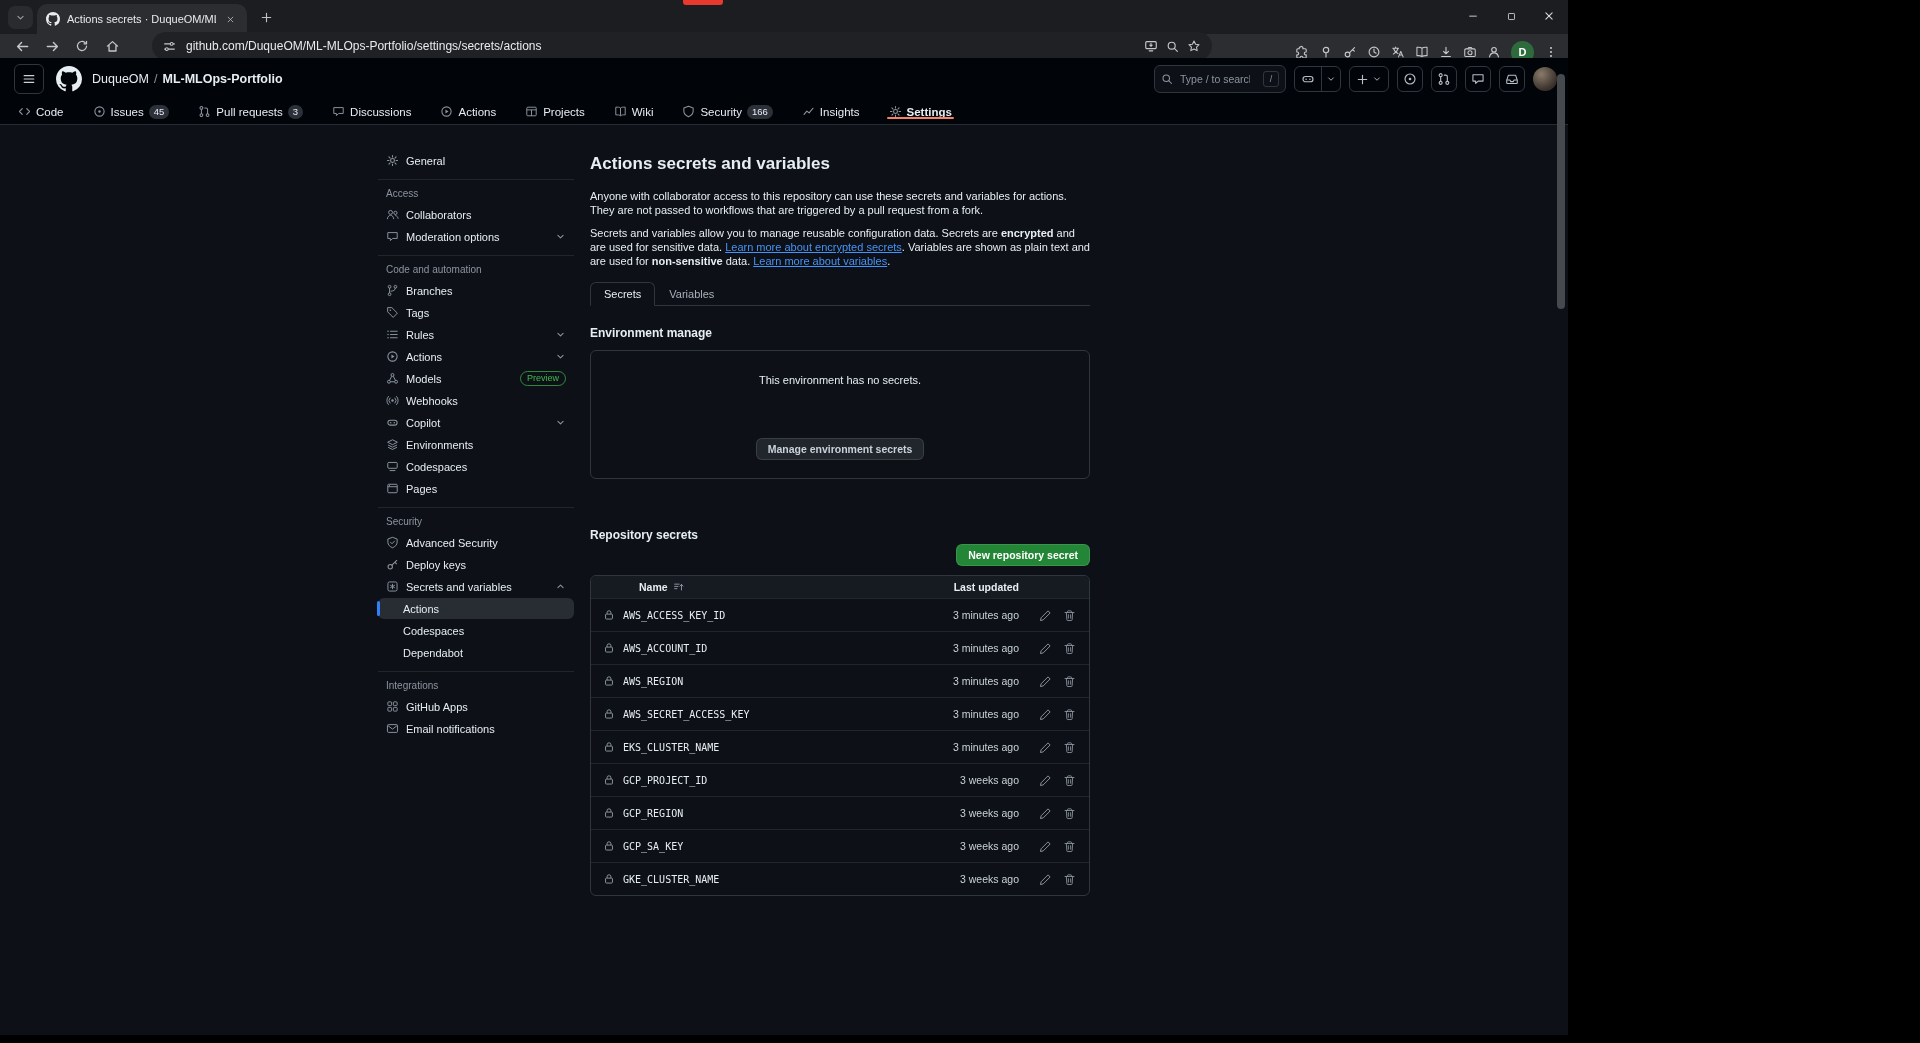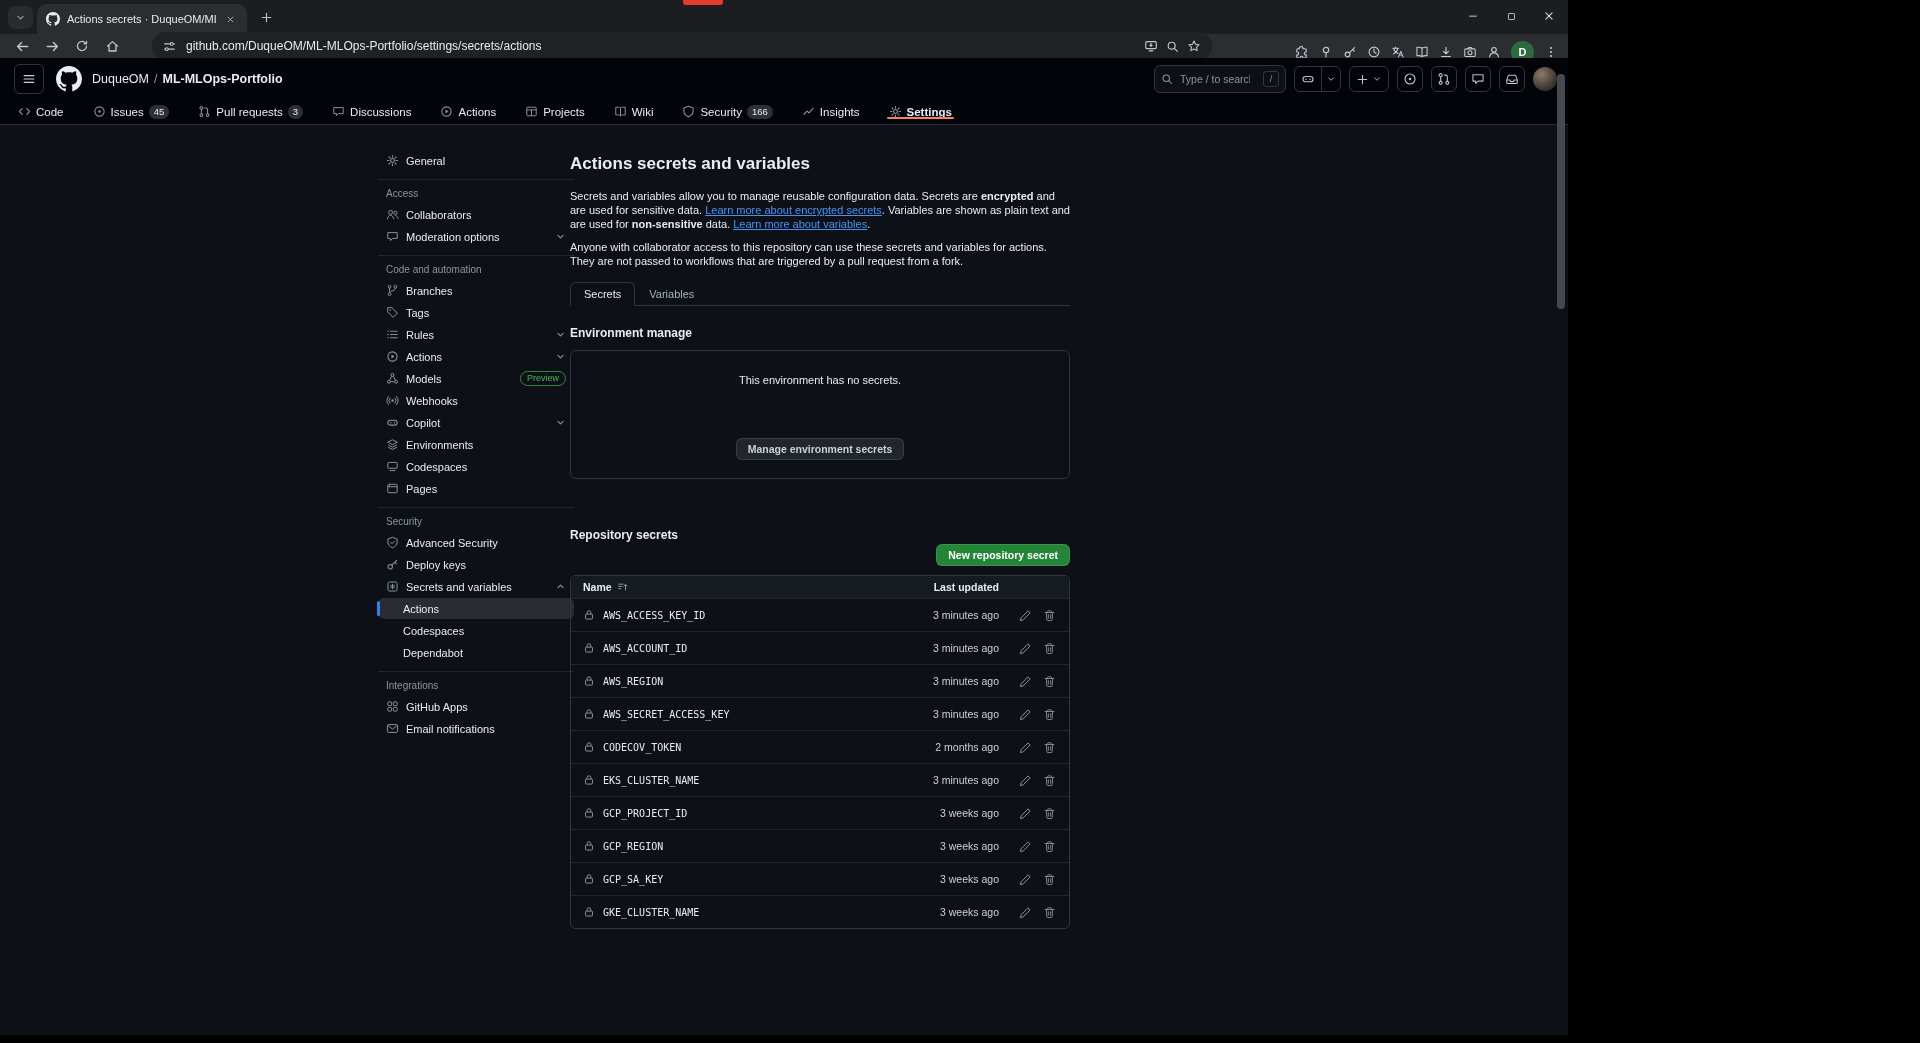--- a/index.html
+++ b/index.html
@@ -66,37 +66,37 @@
   .sb-item .ic{color:#8b949e;flex:none;}
   .sb-chev{margin-left:auto;color:#8b949e;}
   .sb-section{border-top:1px solid #21262d;margin-top:8px;padding-top:7px;}
   .sb-label{font-size:10px;color:#8b949e;padding:0 8px;margin:1px 0 5px;}
   .sb-badge{margin-left:auto;font-size:9px;color:#3fb950;border:1px solid rgba(63,185,80,.7);border-radius:999px;padding:0 6px;height:13px;line-height:12px;}
   .sb-sub{padding-left:25px;}
   .sb-sub.active{background:rgba(110,118,129,0.28);}
   .sb-sub.active::before{content:"";position:absolute;left:-1px;top:3px;bottom:3px;width:3px;border-radius:3px;background:#2f81f7;}
 
   
-  .main{position:absolute;left:570px;top:17px;width:500px;}
+  .main{position:absolute;left:590px;top:17px;width:500px;}
   .page-title{margin:0 0 15px;font-size:17px;font-weight:600;color:#e6edf3;}
   .desc{margin:0 0 9px;font-size:11px;line-height:14px;color:#e6edf3;}
   .desc a{color:#4493f8;text-decoration:underline;cursor:pointer;}
   .desc b{font-weight:700;}
   .tabnav{display:flex;border-bottom:1px solid #30363d;margin-top:14px;}
   .tabnav-tab{font-size:11px;padding:5px 13px;margin-bottom:-1px;border:1px solid transparent;border-radius:6px 6px 0 0;color:#a8b1ba;cursor:pointer;}
   .tabnav-tab.active{color:#e6edf3;background:#0d1117;border-color:#30363d;border-bottom-color:#0d1117;}
   .sec-heading{margin:20px 0 10px;font-size:12px;font-weight:700;color:#e6edf3;}
   .env-box{border:1px solid #30363d;border-radius:6px;text-align:center;padding:23px 0 18px;margin-bottom:4px;}
   .env-box p{margin:0 0 12px;font-size:11px;color:#e6edf3;}
   .btn{display:inline-flex;align-items:center;font-size:10.5px;font-weight:600;padding:4px 11px;border-radius:6px;border:1px solid rgba(240,246,252,0.12);background:#21262d;color:#c9d1d9;cursor:pointer;font-family:"Liberation Sans",sans-serif;margin-top:40px;}
   .btn-green{background:#238636;color:#fff;}
   .repo-head{display:flex;align-items:center;justify-content:space-between;margin:25px 0 0;}
   .tbl{border:1px solid #30363d;border-radius:6px;margin-top:9px;overflow:hidden;}
   .tbl-head{display:flex;align-items:center;height:22px;background:#161b22;padding:0 12px;font-size:10.5px;font-weight:700;color:#e6edf3;}
-  .col-name{flex:1;display:flex;align-items:center;gap:5px;cursor:pointer;}
+  .col-name{flex:1;display:flex;align-items:center;gap:5px;cursor:pointer;margin-left:36px;}
   .sort-ic{color:#8b949e;}
   .col-upd{width:120px;text-align:right;}
   .col-act{width:58px;}
   .tbl-row{display:flex;align-items:center;height:32px;padding:0 12px;border-top:1px solid #21262d;}
   .secret-name{flex:1;display:flex;align-items:center;gap:8px;font-family:"DejaVu Sans Mono","Liberation Mono",monospace;font-size:10px;color:#e6edf3;}
   .lock{color:#8b949e;flex:none;}
   .upd{width:120px;text-align:right;font-size:10.5px;color:#c9d1d9;}
   .acts{width:58px;display:flex;justify-content:flex-end;gap:9px;color:#8b949e;}
   .act-btn{width:15px;height:15px;display:flex;align-items:center;justify-content:center;color:#8b949e;cursor:pointer;}
 </style>
@@ -762,23 +762,23 @@
                 <use href="#i-mail"></use>
               </svg>
               <span>Email notifications</span>
             </div>
         </div>
       </div>
 
       <div class="main">
         <h1 class="page-title">Actions secrets and variables</h1>
 
+        <p class="desc">Anyone with collaborator access to this repository can use these secrets and variables for actions. They are not passed to workflows that are triggered by a pull request from a fork.</p>
+
         <p class="desc"><span>Secrets and variables allow you to manage reusable configuration data. Secrets are </span><b>encrypted</b><span> and are used for sensitive data. </span><a>Learn more about encrypted secrets</a><span>. Variables are shown as plain text and are used for </span><b>non-sensitive</b><span> data. </span><a>Learn more about variables</a><span>.</span></p>
-
-        <p class="desc">Anyone with collaborator access to this repository can use these secrets and variables for actions. They are not passed to workflows that are triggered by a pull request from a fork.</p>
 
         <div class="tabnav">
           <div class="tabnav-tab active">Secrets</div>
           <div class="tabnav-tab">Variables</div>
         </div>
 
         <h3 class="sec-heading">Environment manage</h3>
         <div class="env-box">
           <p>This environment has no secrets.</p>
           <button class="btn">Manage environment secrets</button>
@@ -895,67 +895,67 @@
                 </span>
               </div>
           </div>
           <div class="tbl-row">
             <div class="secret-name">
                 <span class="lock">
                   <svg width="12" height="12">
                     <use href="#i-lock"></use>
                   </svg>
                 </span>
-                <span>CODECOV_TOKEN</span>
-              </div>
-            <div class="upd">2 months ago</div>
+                <span>EKS_CLUSTER_NAME</span>
+              </div>
+            <div class="upd">3 minutes ago</div>
             <div class="acts">
                 <span class="act-btn">
                   <svg width="13" height="13">
                     <use href="#i-pencil"></use>
                   </svg>
                 </span>
                 <span class="act-btn">
                   <svg width="13" height="13">
                     <use href="#i-trash"></use>
                   </svg>
                 </span>
               </div>
           </div>
           <div class="tbl-row">
             <div class="secret-name">
                 <span class="lock">
                   <svg width="12" height="12">
                     <use href="#i-lock"></use>
                   </svg>
                 </span>
-                <span>EKS_CLUSTER_NAME</span>
-              </div>
-            <div class="upd">3 minutes ago</div>
+                <span>GCP_PROJECT_ID</span>
+              </div>
+            <div class="upd">3 weeks ago</div>
             <div class="acts">
                 <span class="act-btn">
                   <svg width="13" height="13">
                     <use href="#i-pencil"></use>
                   </svg>
                 </span>
                 <span class="act-btn">
                   <svg width="13" height="13">
                     <use href="#i-trash"></use>
                   </svg>
                 </span>
               </div>
           </div>
           <div class="tbl-row">
             <div class="secret-name">
                 <span class="lock">
                   <svg width="12" height="12">
                     <use href="#i-lock"></use>
                   </svg>
                 </span>
-                <span>GCP_PROJECT_ID</span>
+                <span>GCP_REGION</span>
               </div>
             <div class="upd">3 weeks ago</div>
             <div class="acts">
                 <span class="act-btn">
                   <svg width="13" height="13">
                     <use href="#i-pencil"></use>
                   </svg>
                 </span>
                 <span class="act-btn">
                   <svg width="13" height="13">
@@ -964,21 +964,21 @@
                 </span>
               </div>
           </div>
           <div class="tbl-row">
             <div class="secret-name">
                 <span class="lock">
                   <svg width="12" height="12">
                     <use href="#i-lock"></use>
                   </svg>
                 </span>
-                <span>GCP_REGION</span>
+                <span>GCP_SA_KEY</span>
               </div>
             <div class="upd">3 weeks ago</div>
             <div class="acts">
                 <span class="act-btn">
                   <svg width="13" height="13">
                     <use href="#i-pencil"></use>
                   </svg>
                 </span>
                 <span class="act-btn">
                   <svg width="13" height="13">
@@ -987,43 +987,20 @@
                 </span>
               </div>
           </div>
           <div class="tbl-row">
             <div class="secret-name">
                 <span class="lock">
                   <svg width="12" height="12">
                     <use href="#i-lock"></use>
                   </svg>
                 </span>
-                <span>GCP_SA_KEY</span>
-              </div>
-            <div class="upd">3 weeks ago</div>
-            <div class="acts">
-                <span class="act-btn">
-                  <svg width="13" height="13">
-                    <use href="#i-pencil"></use>
-                  </svg>
-                </span>
-                <span class="act-btn">
-                  <svg width="13" height="13">
-                    <use href="#i-trash"></use>
-                  </svg>
-                </span>
-              </div>
-          </div>
-          <div class="tbl-row">
-            <div class="secret-name">
-                <span class="lock">
-                  <svg width="12" height="12">
-                    <use href="#i-lock"></use>
-                  </svg>
-                </span>
                 <span>GKE_CLUSTER_NAME</span>
               </div>
             <div class="upd">3 weeks ago</div>
             <div class="acts">
                 <span class="act-btn">
                   <svg width="13" height="13">
                     <use href="#i-pencil"></use>
                   </svg>
                 </span>
                 <span class="act-btn">

